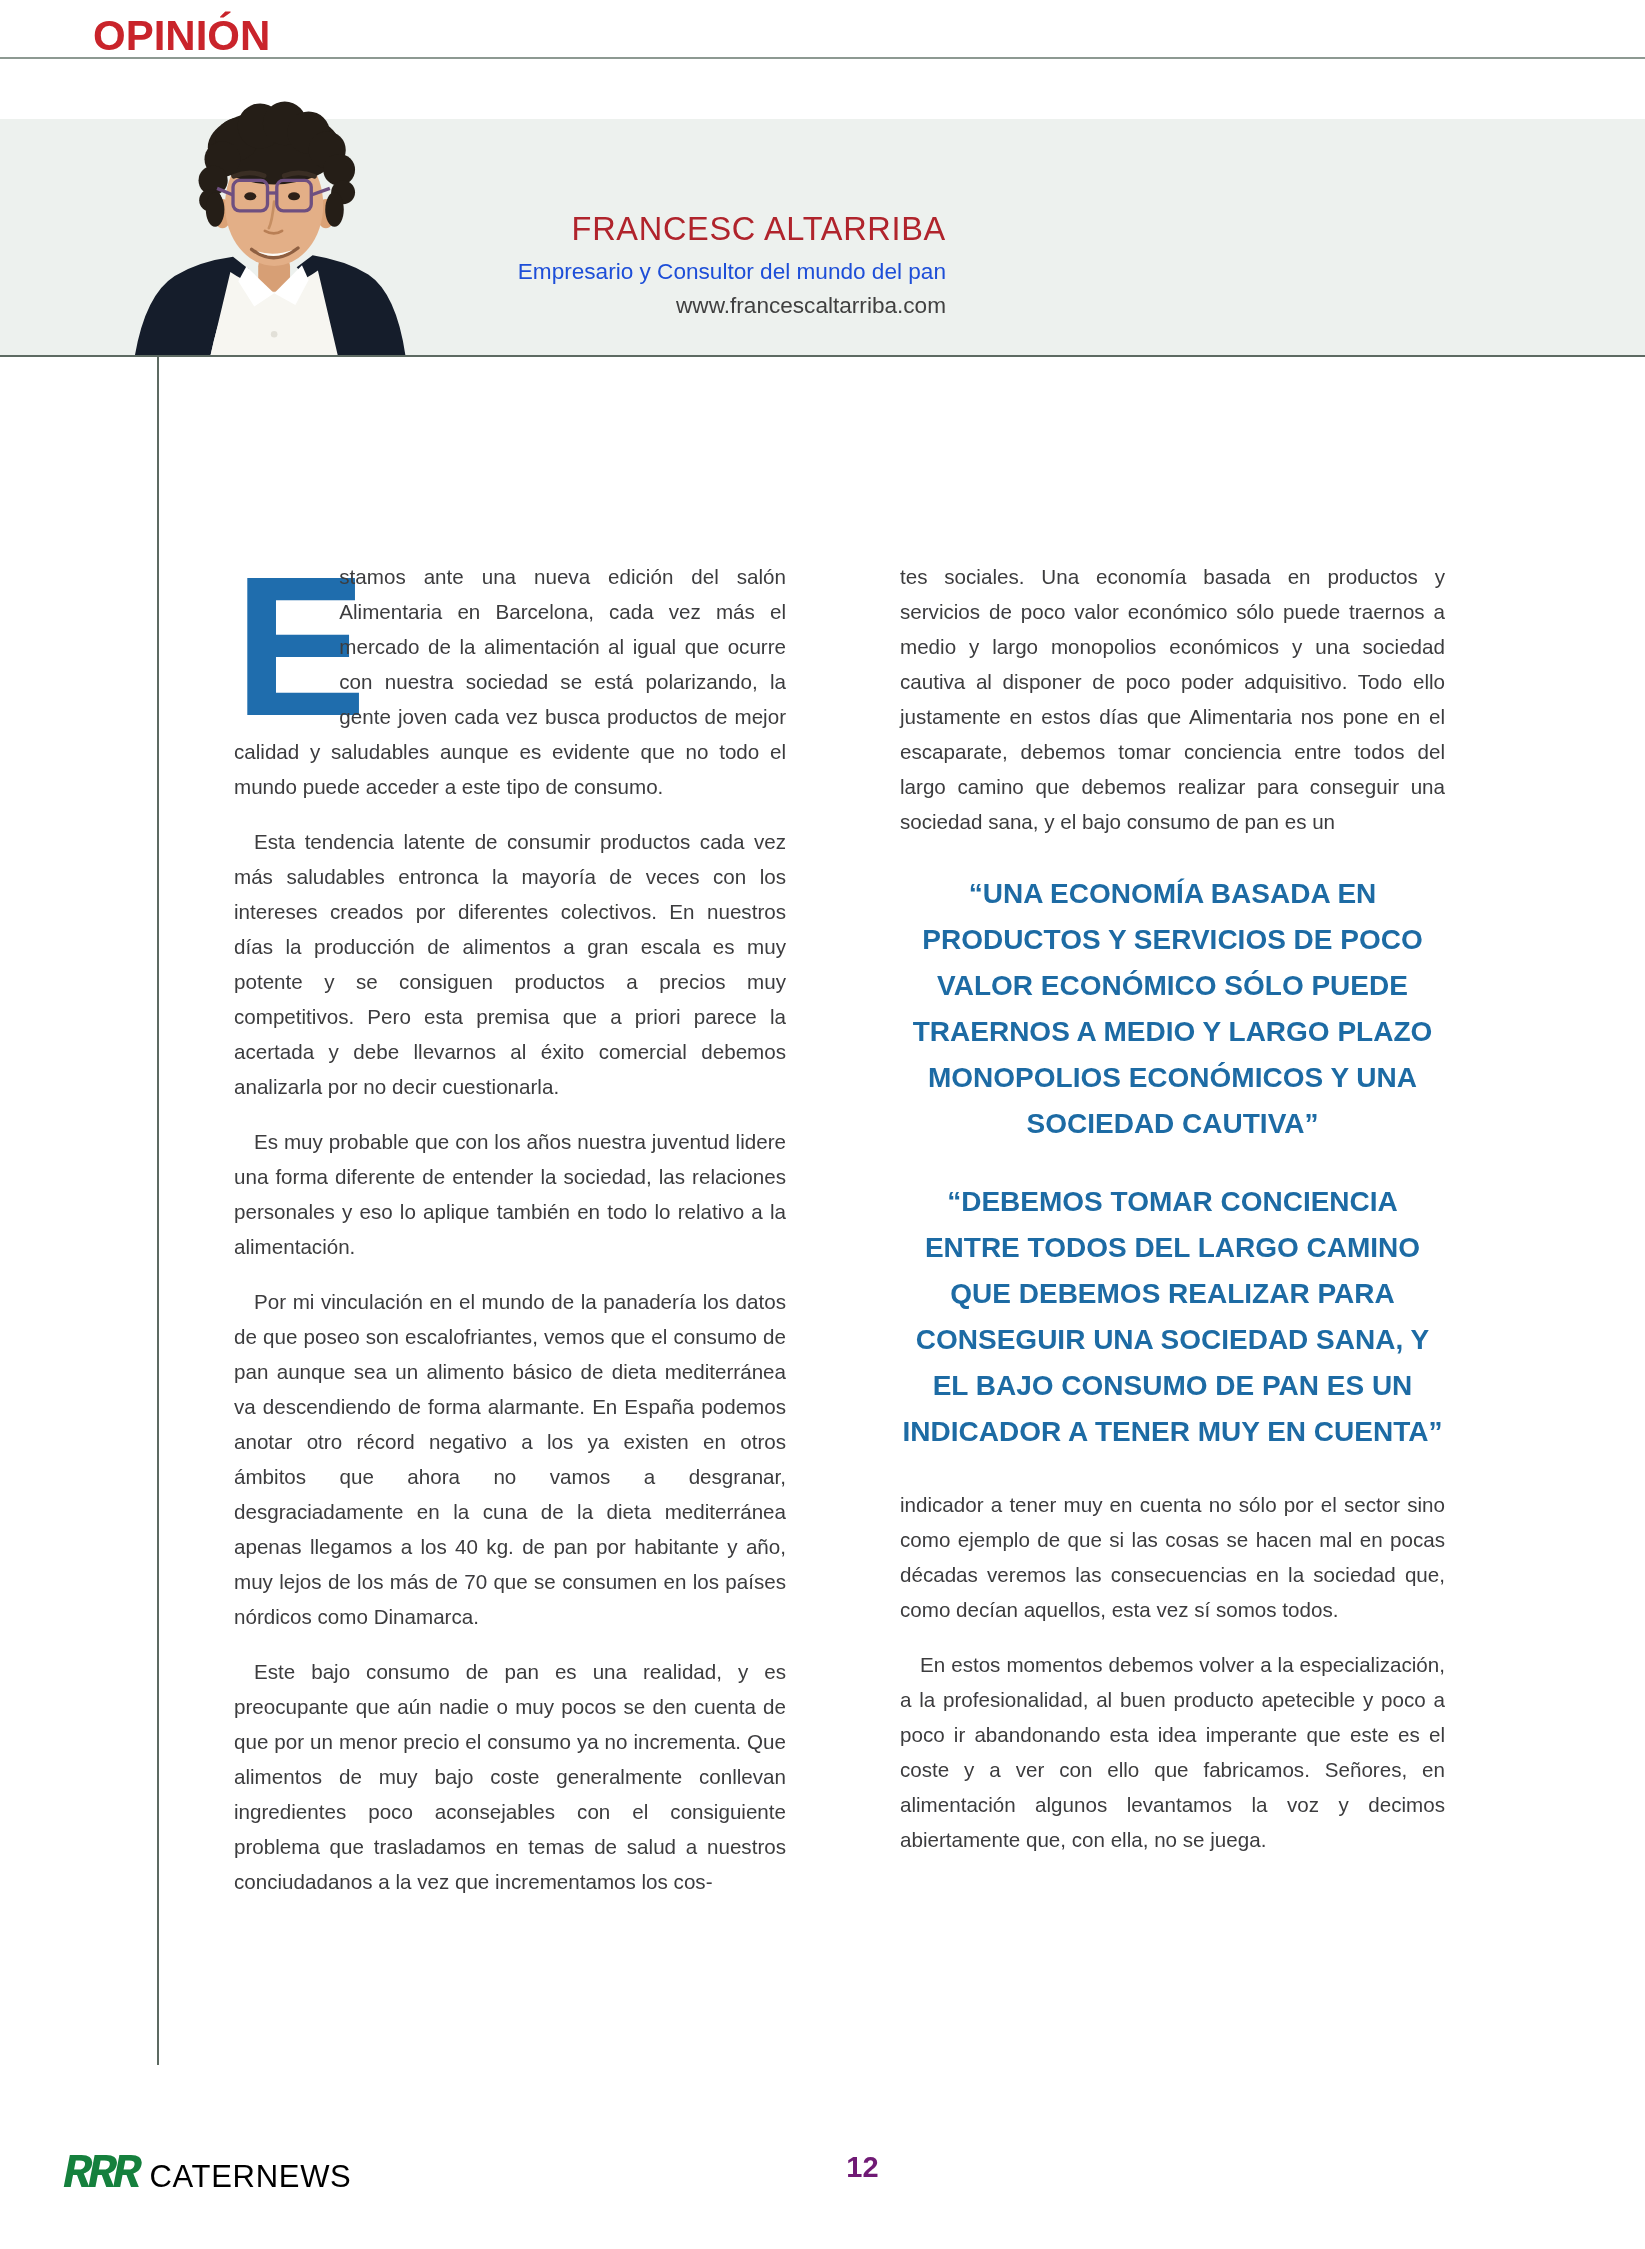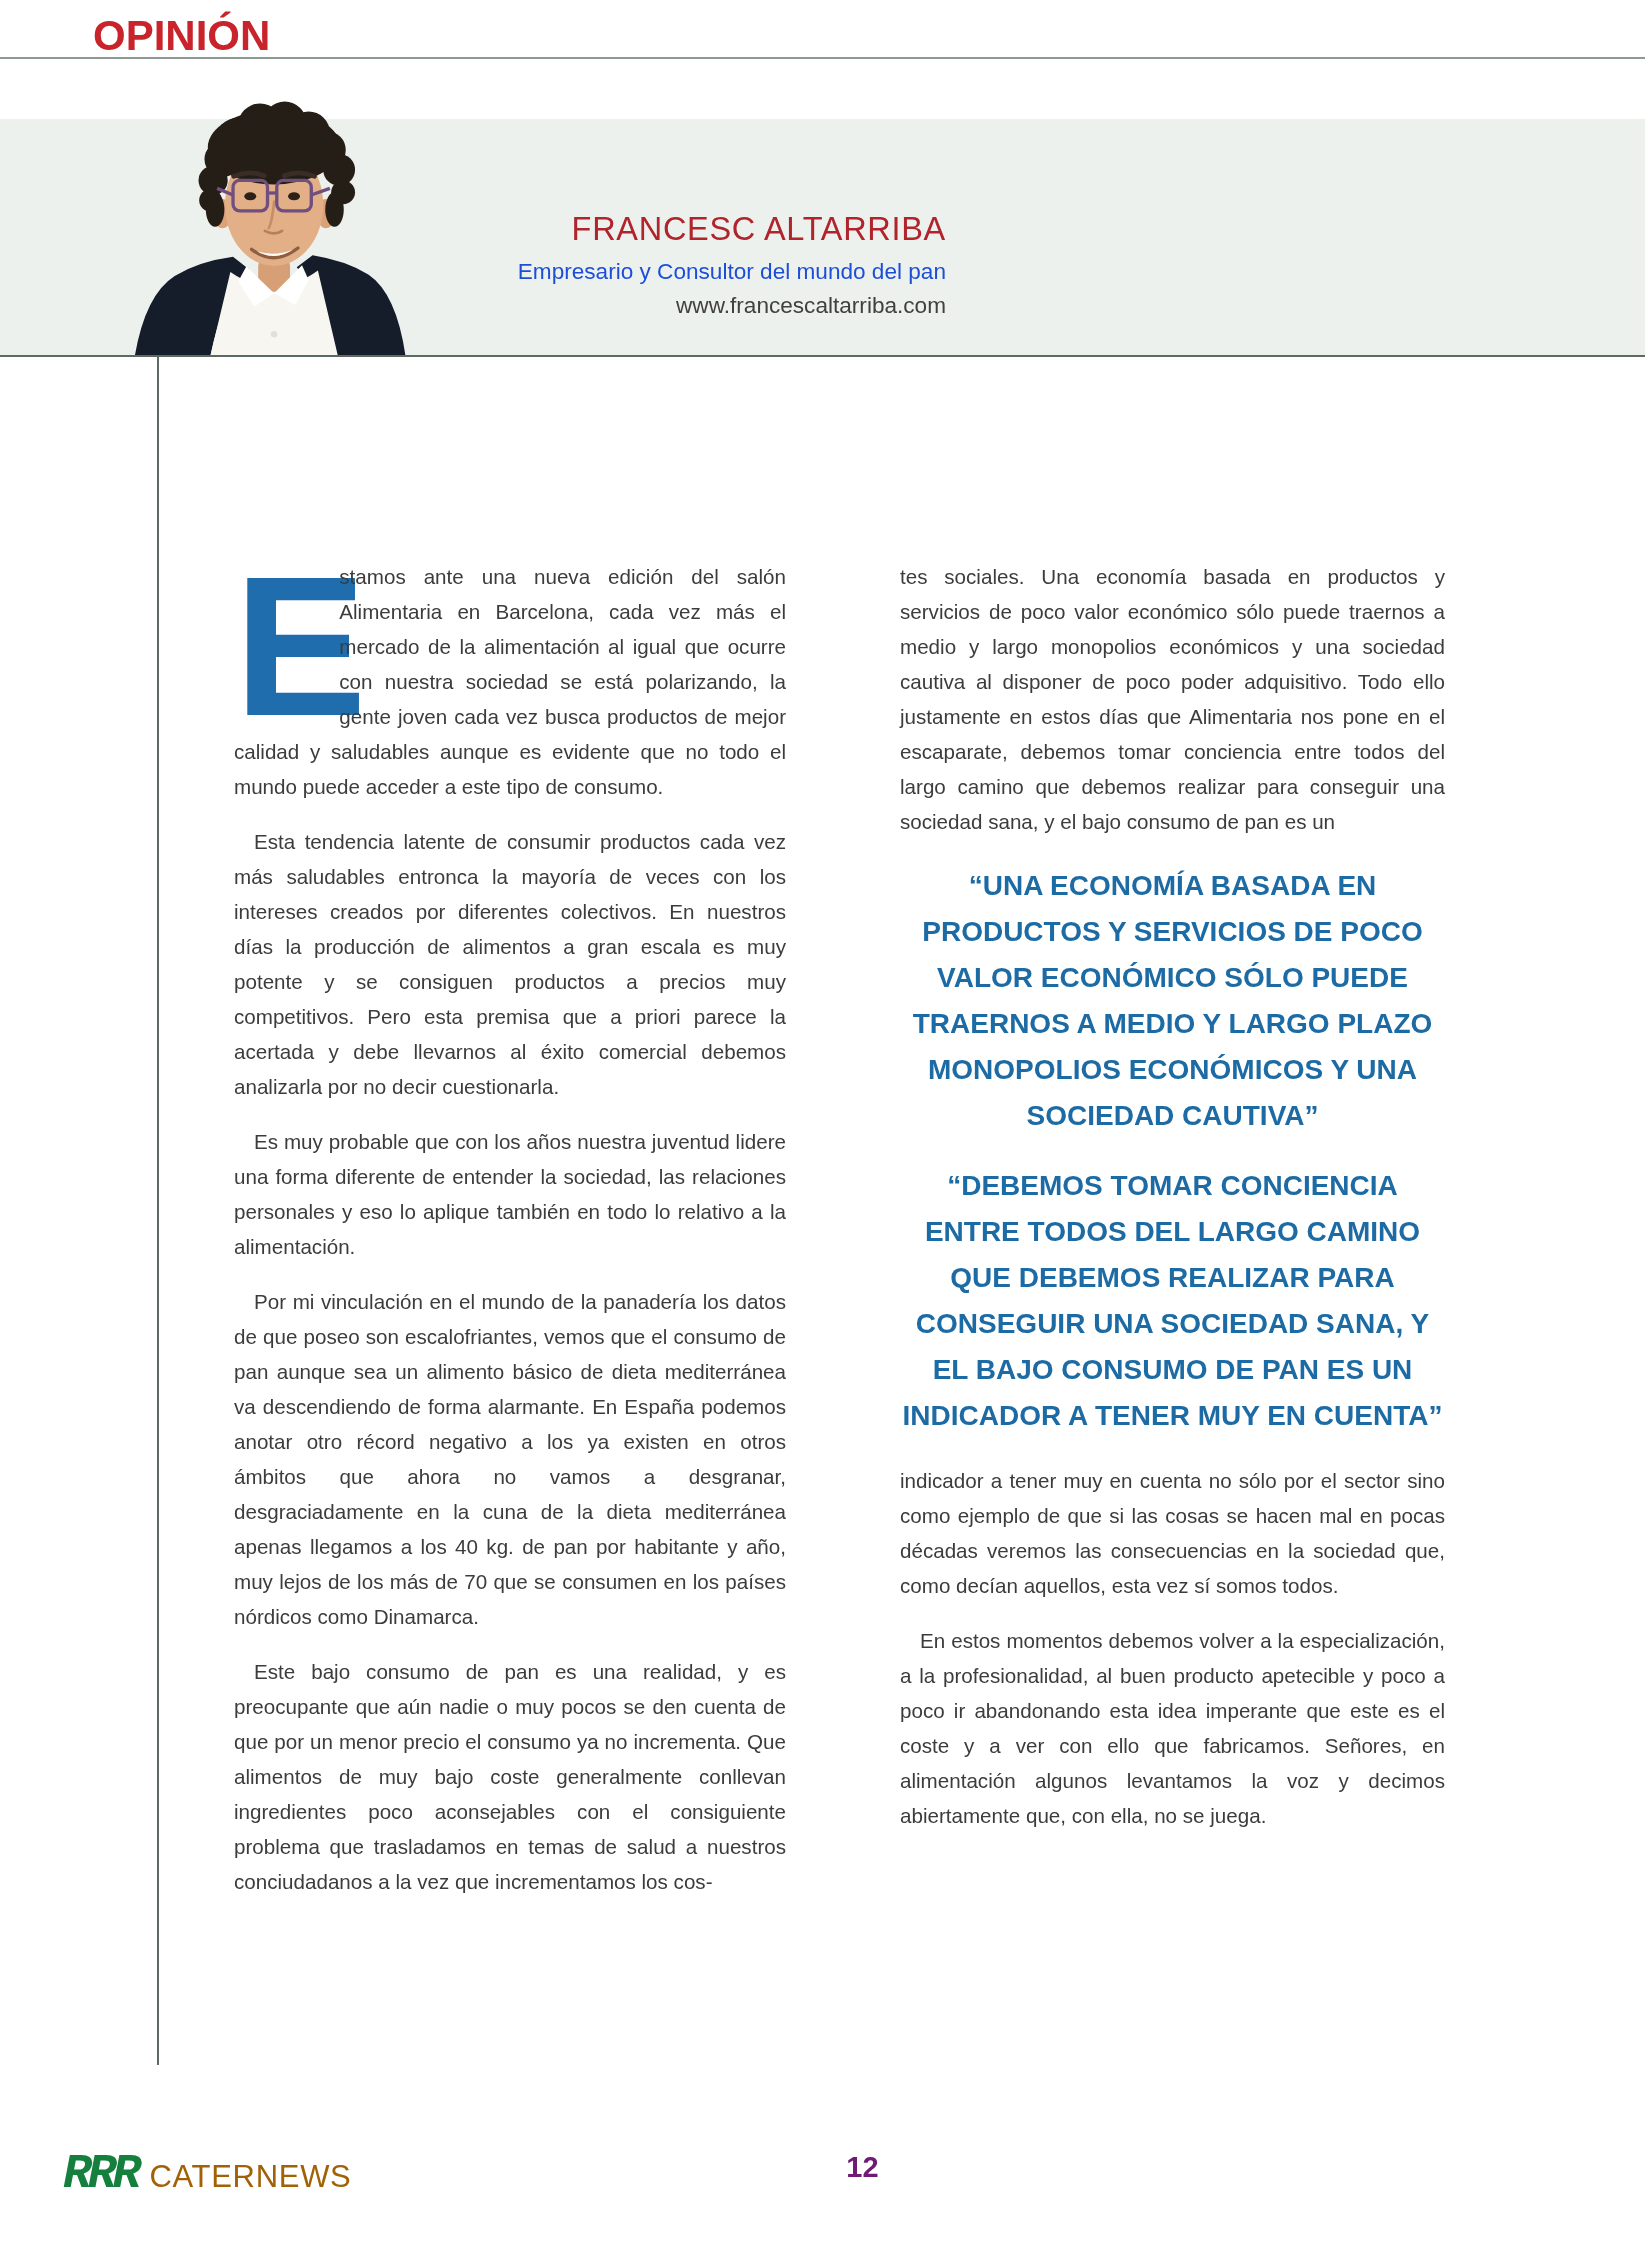--- a/index.html
+++ b/index.html
@@ -31,28 +31,28 @@
   .col{position:absolute;top:559px;color:#3c3c3e;font-size:20.6px;line-height:35px;
        text-align:justify;}
   .col-left{left:234px;width:552px;}
   .col-right{left:900px;width:545px;}
   .p{margin:0 0 20px 0;}
   .indent{text-indent:20px;}
 
   .dropcap{float:left;width:100px;height:171px;margin:4px 5.3px 0 0;color:#1f6dad;
            font-size:199px;line-height:166px;font-weight:700;text-align:left;}
 
-  .quote{margin:24px 0;text-align:center;color:#1d6ba4;font-size:28px;line-height:46px;
+  .quote{margin:32px 0;text-align:center;color:#1d6ba4;font-size:28px;line-height:46px;
          font-weight:700;text-indent:0;}
 
   
   .footer-logo{position:absolute;left:63px;top:2147px;display:flex;align-items:baseline;gap:12px;}
   .rrr{font-family:Liberation Mono, monospace;font-style:italic;font-weight:700;font-size:48px;
        color:#15803d;letter-spacing:-4px;}
-  .catername{font-family:"Liberation Sans",sans-serif;font-size:31px;color:#a16207;
+  .catername{font-family:"Liberation Sans",sans-serif;font-size:31px;color:#000000;
        letter-spacing:0.7px;}
   .pagenum{position:absolute;left:796px;top:2151px;width:133px;text-align:center;
        font-size:29px;color:#701a75;font-weight:700;}
 </style>
 </head>
 <body>
 
 <div class="page">
 
   <div class="section-header">OPINIÓN</div>

